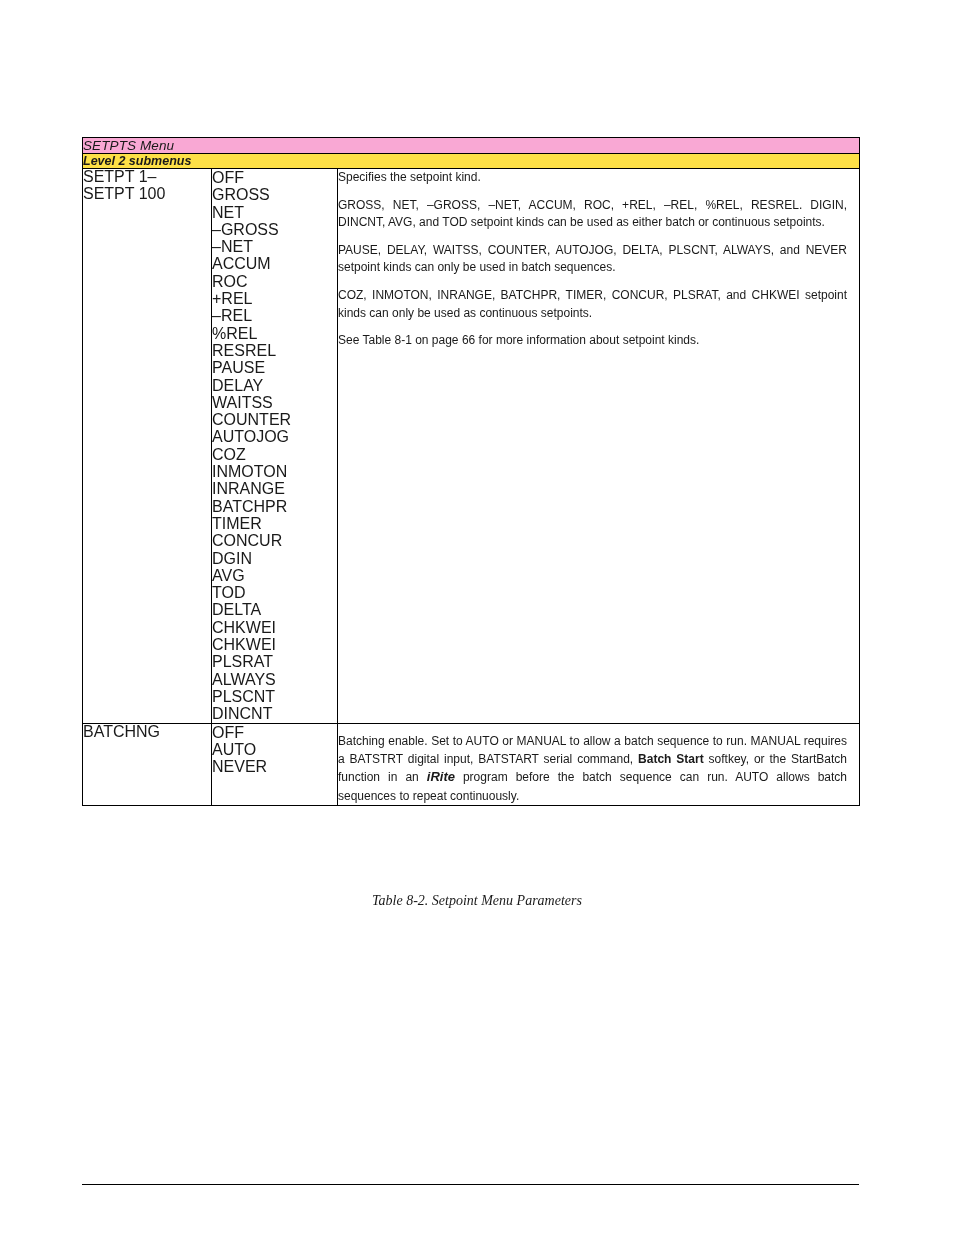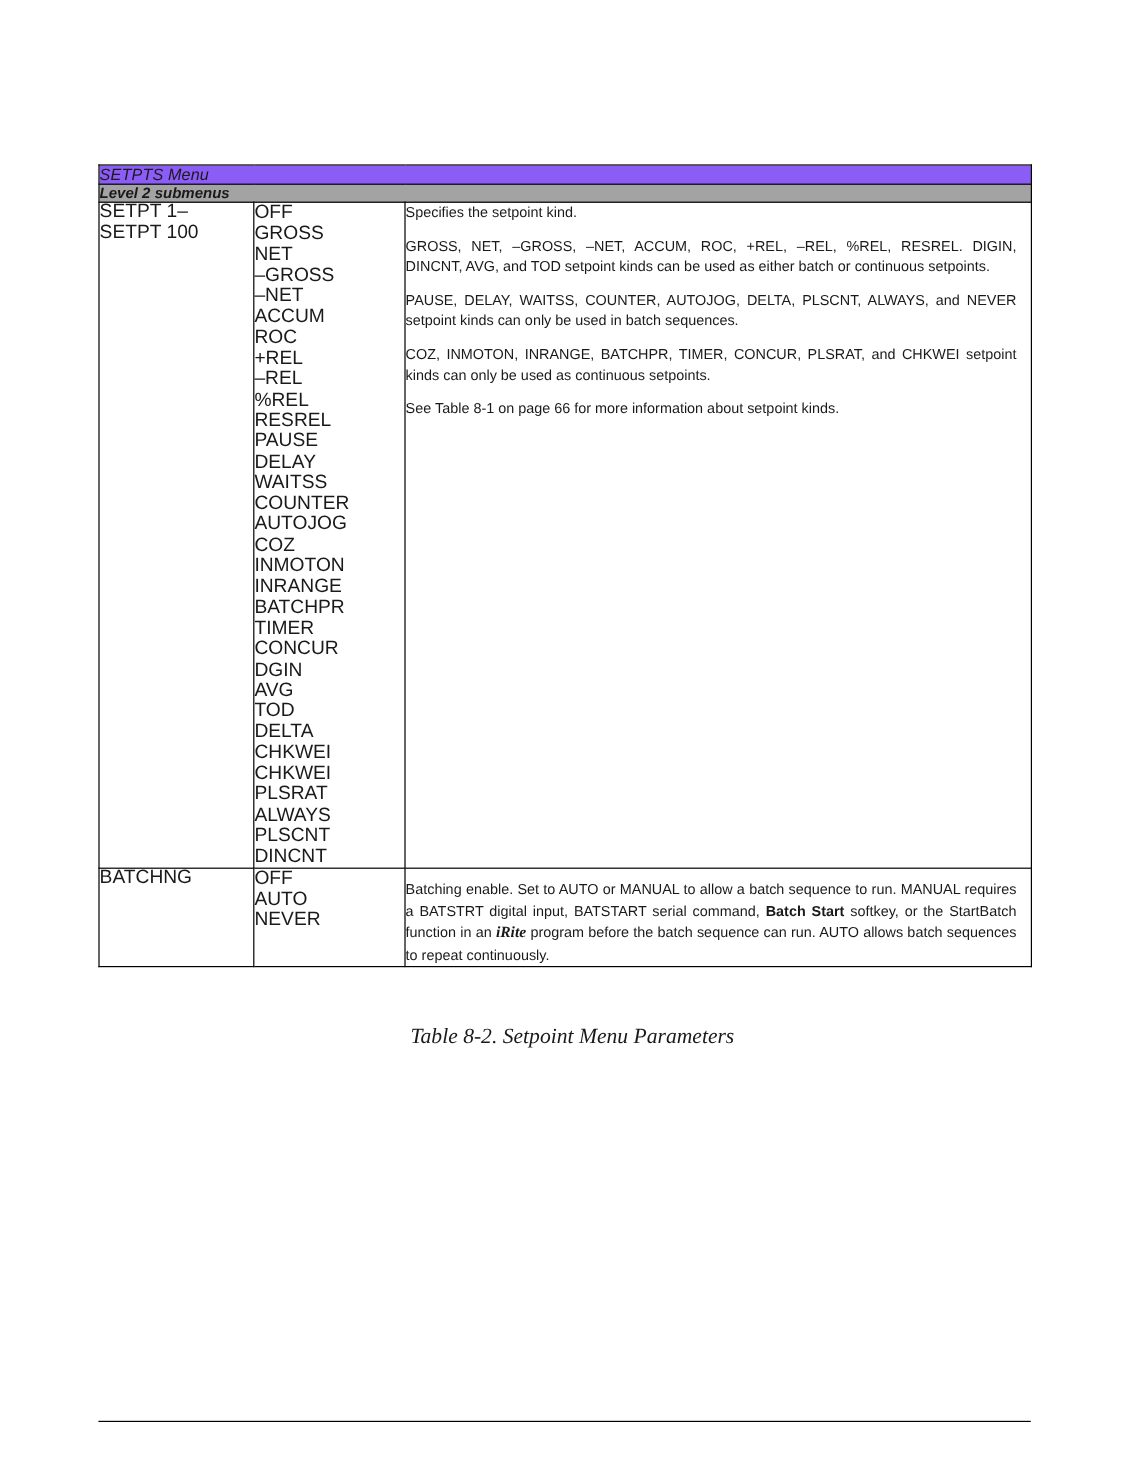--- a/index.html
+++ b/index.html
@@ -39,41 +39,41 @@
     padding: 0;
     vertical-align: top;
   }
 
   .col-param   { width: 129px; }
   .col-choices { width: 126px; }
   .col-desc    { width: 522px; }
 
   
   .tbl-title-cell {
-    background: #8b5cf6;
+    background: #f9a8d4;
     padding: 6px 8px 6px 7px;
     font-style: italic;
     font-size: 13.5px;
     color: #1a1a1a;
     letter-spacing: 0.1px;
   }
 
   
   .tbl-head-cell {
     background: #f6f6f6;
     text-align: center;
     font-weight: bold;
     font-size: 12px;
     padding: 5px 4px 5px 4px;
     vertical-align: middle;
   }
 
   
   .tbl-section-cell {
-    background: #a3a3a3;
+    background: #fde047;
     font-weight: bold;
     font-style: italic;
     font-size: 12.5px;
     padding: 5px 8px 5px 7px;
   }
 
   
   .cell-param {
     padding: 7px 6px 8px 7px;
     font-size: 16px;
@@ -95,40 +95,40 @@
   .cell-desc p {
     margin: 0 12px 10px 0;
     text-align: justify;
     text-justify: inter-word;
   }
   .cell-desc p:last-child { margin-bottom: 0; }
   .cell-desc p.nojust { text-align: left; }
 
   .b { font-weight: bold; }
   .irite {
-    font-family: Liberation Serif, serif;
+    font-family: Liberation Sans, sans-serif;
     font-style: italic;
     font-size: 13px;
     font-weight: bold;
   }
 
   
   .row-batchng .cell-desc { line-height: 18.4px; padding-top: 8px; }
   .row-batchng .cell-choices { line-height: 17.3px; }
 
   
   .table-caption {
     position: absolute;
     left: 0;
-    top: 853px;
+    top: 893px;
     width: 954px;
     text-align: center;
     font-family: "Liberation Serif", serif;
     font-style: italic;
-    font-size: 18px;
+    font-size: 14px;
     color: #1a1a1a;
   }
 
   
   .footer-rule {
     position: absolute;
     left: 82px;
     top: 1184px;
     width: 777px;
     height: 1px;

